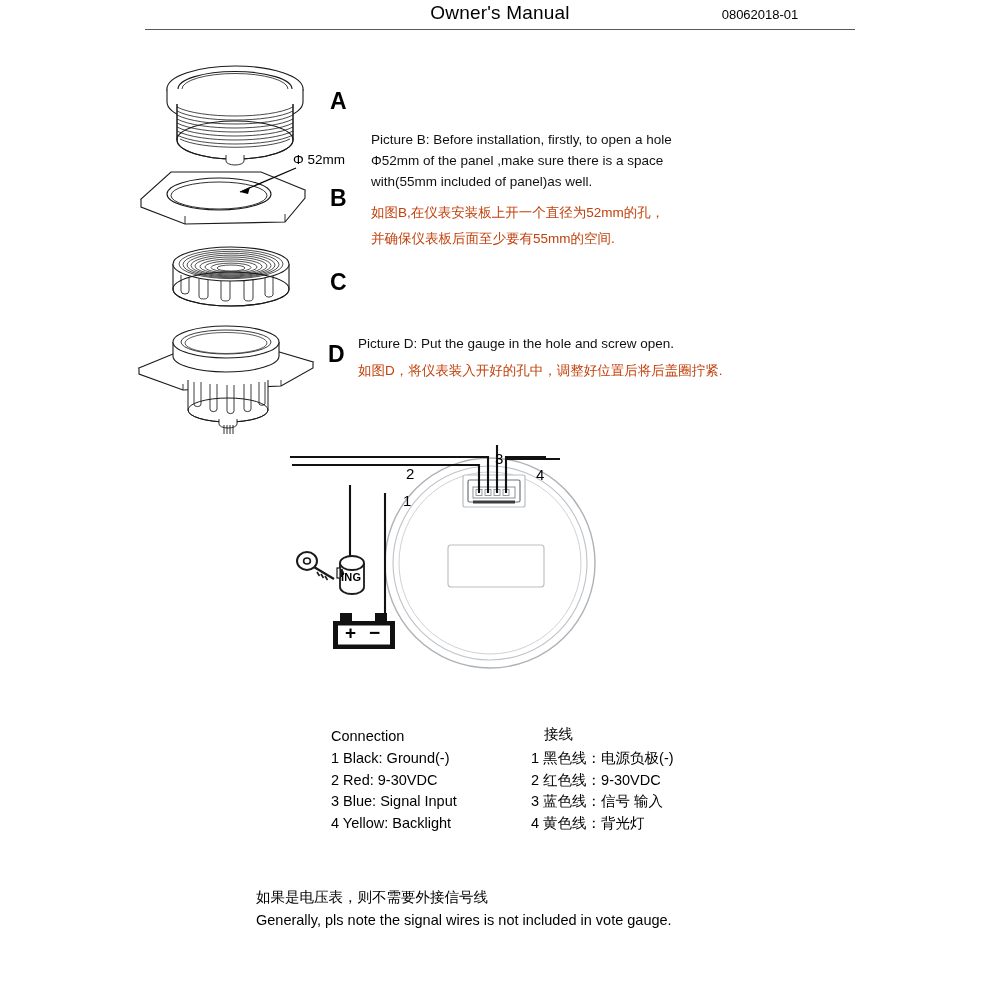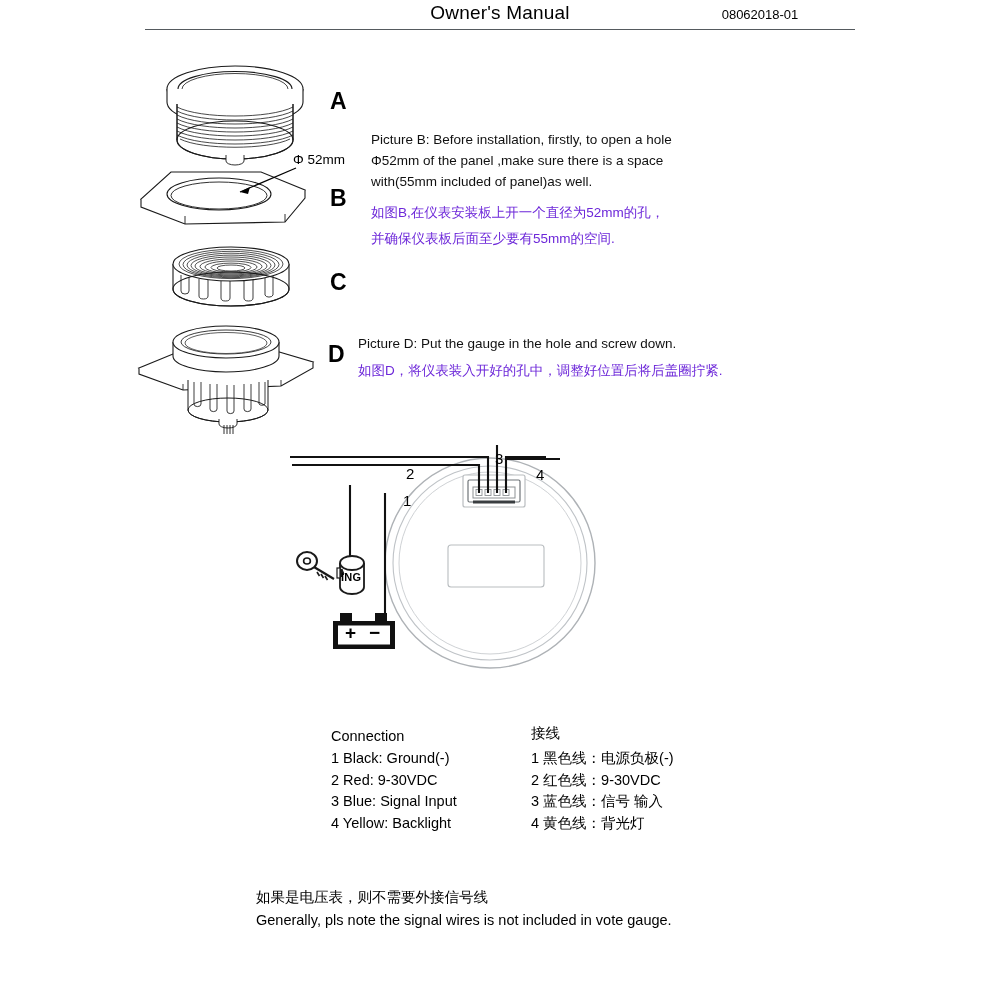--- a/index.html
+++ b/index.html
@@ -50,21 +50,21 @@
     font-size: 13.5px;
     line-height: 21px;
     white-space: pre-line;
     color: #111;
   }
   .txt-cn {
     position: absolute;
     font-size: 13.5px;
     line-height: 26px;
     white-space: pre-line;
-    color: #6d28d9;
+    color: #c2410c;
   }
   .steplabel {
     position: absolute;
     font-size: 23px;
     font-weight: bold;
   }
   .dimlabel {
     position: absolute;
     font-size: 13.5px;
   }
@@ -226,21 +226,21 @@
     <g stroke-width="0.9">
       <path d="M93 101 L93 110"></path>
       <path d="M96 101 L96 110"></path>
       <path d="M99 101 L99 110"></path>
       <path d="M102 101 L102 110"></path>
     </g>
   </svg>
 </div>
 <div class="steplabel" style="left:328px; top:341px;">D</div>
 
-<div class="txt" style="left:358px; top:333px; width:420px;">Picture D: Put the gauge in the hole and screw down.</div>
+<div class="txt" style="left:358px; top:333px; width:420px;">Picture D: Put the gauge in the hole and screw open.</div>
 <div class="txt-cn" style="left:358px; top:358px; width:420px;">如图D，将仪表装入开好的孔中，调整好位置后将后盖圈拧紧.</div>
 
 <div class="art" style="left:290px; top:445px;">
   <svg width="340" height="230" viewBox="0 0 340 230" fill="none" stroke="#1a1a1a">
 
     <g>
       <circle cx="200" cy="118" r="105" fill="#ffffff" stroke="#aeb2b6" stroke-width="1.4"></circle>
       <circle cx="200" cy="118" r="97" fill="#ffffff" stroke="#bfc3c7" stroke-width="1.1"></circle>
       <circle cx="200" cy="118" r="91" fill="#ffffff" stroke="#cfd2d5" stroke-width="1"></circle>
     </g>
@@ -325,20 +325,20 @@
 </div>
 <div style="position:absolute; left:345px; top:623px; font-size:19px; font-weight:bold; line-height:19px;">+</div>
 <div style="position:absolute; left:369px; top:623px; font-size:19px; font-weight:bold; line-height:19px;">−</div>
 
 <div class="listblock" style="left:289px; top:726px;">Connection</div>
 <div class="listblock" style="left:289px; top:748px;">1 Black: Ground(-)
 2 Red: 9-30VDC
 3 Blue: Signal Input
 4 Yellow: Backlight</div>
 
-<div class="listblock-cn" style="left:531px; top:724px;font-family:Liberation Mono, monospace;">接线</div>
+<div class="listblock-cn" style="left:544px; top:724px;">接线</div>
 <div class="listblock-cn" style="left:531px; top:748px;">1  黑色线：电源负极(-)
 2  红色线：9-30VDC
 3  蓝色线：信号 输入
 4  黄色线：背光灯</div>
 
 <div class="footnote" style="left:256px; top:885px;">如果是电压表，则不需要外接信号线</div>
 <div class="footnote" style="left:256px; top:908px;">Generally, pls note the signal wires is not included in vote gauge.</div>
 
 </body></html>

